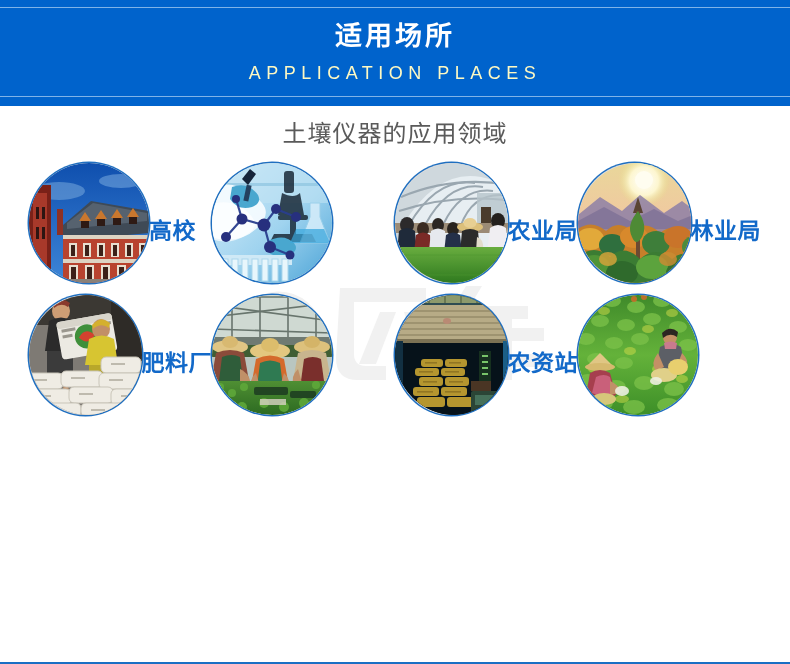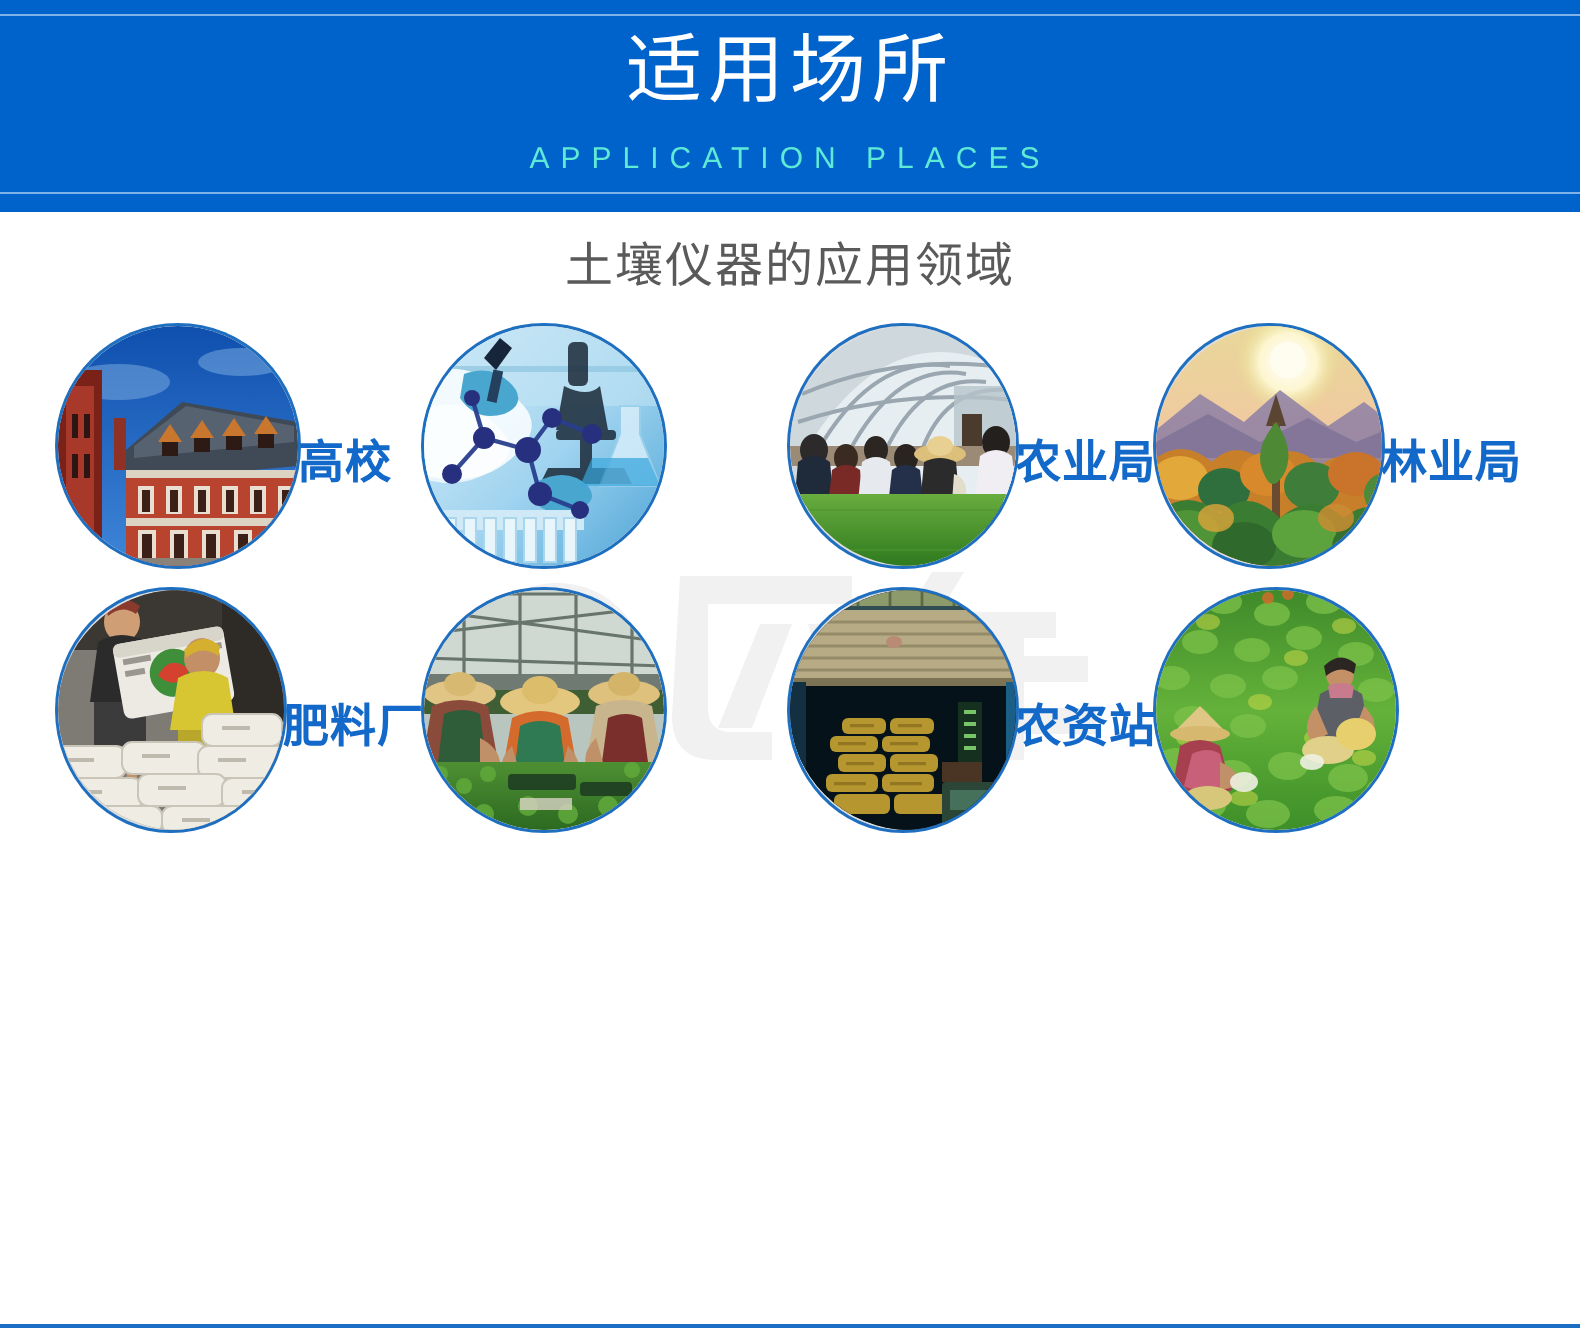--- a/index.html
+++ b/index.html
@@ -40,33 +40,33 @@
     top: 9px;
     width: 790px;
     height: 86px;
     display: flex;
     flex-direction: column;
     align-items: center;
     justify-content: flex-start;
   }
   .banner-title {
     color: #ffffff;
-    font-size: 38px;
-    font-weight: normal;
+    font-size: 27px;
+    font-weight: bold;
     letter-spacing: 3px;
     line-height: 50px;
     margin-top: 2px;
     white-space: nowrap;
   }
   .banner-sub {
-    color: #5eead4;
-    font-size: 15px;
+    color: #fef9c3;
+    font-size: 18px;
     letter-spacing: 5.5px;
     line-height: 20px;
-    margin-top: 9px;
+    margin-top: 2px;
     white-space: nowrap;
   }
 
   
   .section-heading {
     width: 790px;
     text-align: center;
     color: #5a5a5a;
     font-size: 24px;
     line-height: 30px;

